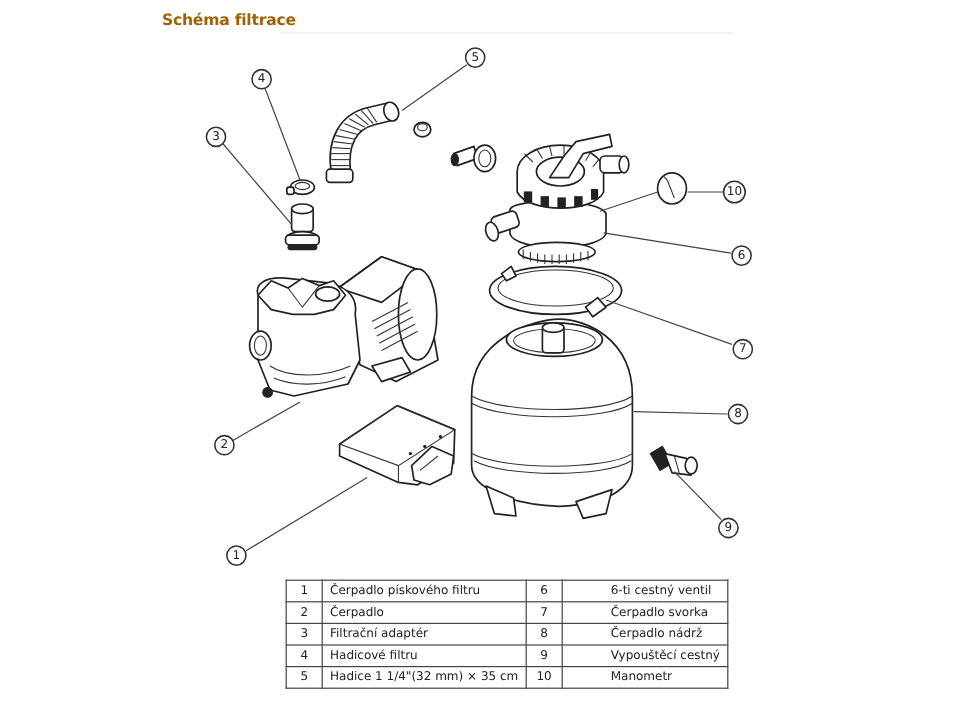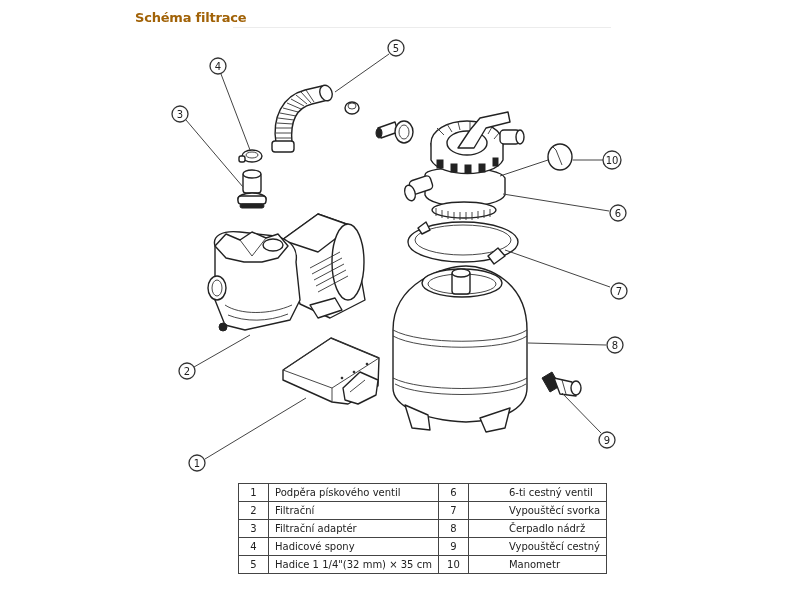--- a/index.html
+++ b/index.html
@@ -247,39 +247,39 @@
   <g class="callout">
       <circle cx="612" cy="160" r="9"></circle>
       <text x="612" y="160">10</text>
     </g>
 </svg>
 
 <table class="legend">
   <tbody>
     <tr>
       <td class="num">1</td>
-      <td class="lbl1">Podpěra pískového ventil</td>
+      <td class="lbl1">Čerpadlo pískového filtru</td>
       <td class="num">6</td>
       <td class="lbl2">6-ti cestný ventil</td>
     </tr>
     <tr>
       <td class="num">2</td>
-      <td class="lbl1">Filtrační</td>
+      <td class="lbl1">Čerpadlo</td>
       <td class="num">7</td>
-      <td class="lbl2">Vypouštěcí svorka</td>
+      <td class="lbl2">Čerpadlo svorka</td>
     </tr>
     <tr>
       <td class="num">3</td>
       <td class="lbl1">Filtrační adaptér</td>
       <td class="num">8</td>
       <td class="lbl2">Čerpadlo nádrž</td>
     </tr>
     <tr>
       <td class="num">4</td>
-      <td class="lbl1">Hadicové spony</td>
+      <td class="lbl1">Hadicové filtru</td>
       <td class="num">9</td>
       <td class="lbl2">Vypouštěcí cestný</td>
     </tr>
     <tr>
       <td class="num">5</td>
       <td class="lbl1">Hadice 1 1/4"(32 mm) × 35 cm</td>
       <td class="num">10</td>
       <td class="lbl2">Manometr</td>
     </tr>
   </tbody>

